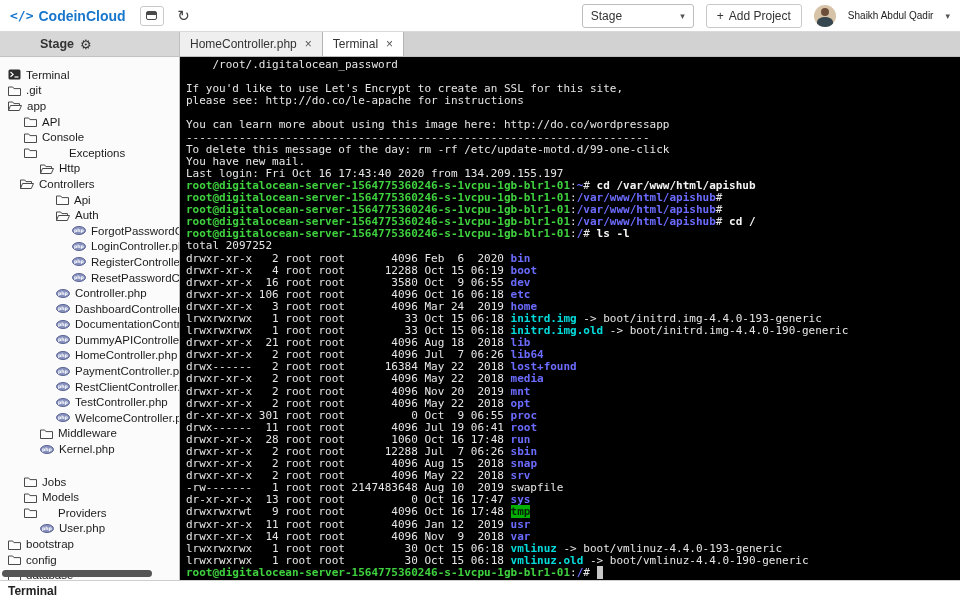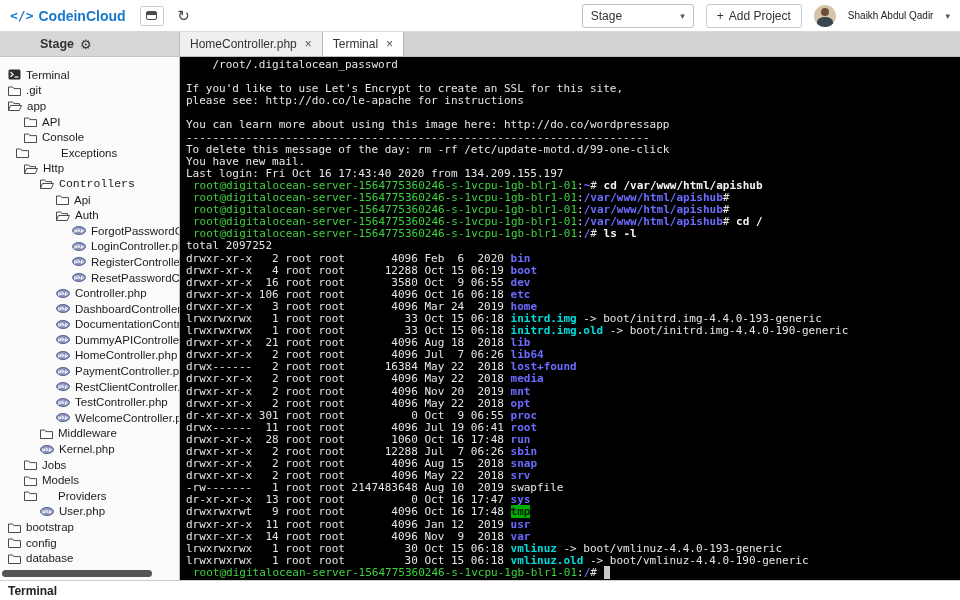--- a/index.html
+++ b/index.html
@@ -59,21 +59,21 @@
   .tab { display: flex; align-items: center; gap: 8px; padding: 0 10px; background: #efefef;
          border-right: 1px solid #b5b5b5; font-size: 12px; color: #333; cursor: pointer; }
   .tab.active { background: #ffffff; }
   .tab-close { color: #555; font-size: 12px; cursor: pointer; }
 
   .terminal { flex: 1; background: #000; padding: 2px 22px 0 6px; overflow: hidden;
               cursor: text; }
   .term-line { white-space: pre; font-family: "DejaVu Sans Mono", monospace;
                font-size: 11px; line-height: 12.1px; height: 12.1px; }
   .seg-w   { color: #e6e6e6; }
-  .seg-g   { color: var(--term_green,#3fd23f); font-weight: normal; margin-left: 7px; }
+  .seg-g   { color: var(--term_green,#3fd23f); font-weight: bold; }
   .seg-b   { color: var(--term_blue,#6b6bff); font-weight: bold; }
   .seg-c   { color: var(--term_cyan,#00dcdc); font-weight: bold; }
   .seg-t   { color: #062006; background: var(--tmp_bg,#00b000); font-weight: bold; }
   .seg-cmd { color: #f5f5f5; font-weight: bold; }
   .seg-cur { background: #c8c8c8; }
 
   
   .statusbar { height: 20px; background: #fff; border-top: 1px solid #cfcfcf;
                display: flex; align-items: center; padding: 0 8px; font-size: 12px;
                font-weight: bold; color: #222; }
@@ -150,38 +150,38 @@
           <span class="tree-label">API</span>
         </div>
         <div class="tree-row" style="padding-left: 24px;">
           <span class="tree-icon">
             <svg width="13" height="11" viewBox="0 0 13 11">
               <path d="M0.5 2 h4.2 l1.2 1.6 h6.6 v6.9 h-12 z" fill="#fdfdfd" stroke="#4a4a4a"></path>
             </svg>
           </span>
           <span class="tree-label">Console</span>
         </div>
-        <div class="tree-row" style="padding-left: 16px; gap: 32px;">
+        <div class="tree-row" style="padding-left: 24px; gap: 32px;">
           <span class="tree-icon">
             <svg width="13" height="11" viewBox="0 0 13 11">
               <path d="M0.5 2 h4.2 l1.2 1.6 h6.6 v6.9 h-12 z" fill="#fdfdfd" stroke="#4a4a4a"></path>
             </svg>
           </span>
           <span class="tree-label">Exceptions</span>
         </div>
-        <div class="tree-row" style="padding-left: 24px;">
+        <div class="tree-row" style="padding-left: 40px;">
           <span class="tree-icon">
             <svg width="14" height="11" viewBox="0 0 14 11">
               <path d="M0.5 10.5 v-8.5 h4.2 l1.2 1.6 h5.6 v1.9" fill="none" stroke="#4a4a4a"></path>
               <path d="M0.5 10.5 l2 -5 h11 l-2.2 5 z" fill="#fdfdfd" stroke="#4a4a4a"></path>
             </svg>
           </span>
           <span class="tree-label">Http</span>
         </div>
-        <div class="tree-row" style="padding-left: 40px; font-family: Liberation Mono, monospace;">
+        <div class="tree-row" style="padding-left: 20px;">
           <span class="tree-icon">
             <svg width="14" height="11" viewBox="0 0 14 11">
               <path d="M0.5 10.5 v-8.5 h4.2 l1.2 1.6 h5.6 v1.9" fill="none" stroke="#4a4a4a"></path>
               <path d="M0.5 10.5 l2 -5 h11 l-2.2 5 z" fill="#fdfdfd" stroke="#4a4a4a"></path>
             </svg>
           </span>
           <span class="tree-label">Controllers</span>
         </div>
         <div class="tree-row" style="padding-left: 56px;">
           <span class="tree-icon">
@@ -327,21 +327,21 @@
         </div>
         <div class="tree-row" style="padding-left: 40px; align-items: center;">
           <span class="tree-icon">
             <svg width="14" height="9" viewBox="0 0 14 9">
               <ellipse cx="7" cy="4.5" rx="6.5" ry="4" fill="#8892be" stroke="#5b6394"></ellipse>
               <text x="7" y="6.2" text-anchor="middle" font-size="4.6" fill="#ffffff" font-family="DejaVu Sans, sans-serif" font-weight="bold">php</text>
             </svg>
           </span>
           <span class="tree-label">Kernel.php</span>
         </div>
-        <div class="tree-row" style="padding-left: 24px;">
+        <div class="tree-row" style="padding-left: 24px; margin-top: 17px;">
           <span class="tree-icon">
             <svg width="13" height="11" viewBox="0 0 13 11">
               <path d="M0.5 2 h4.2 l1.2 1.6 h6.6 v6.9 h-12 z" fill="#fdfdfd" stroke="#4a4a4a"></path>
             </svg>
           </span>
           <span class="tree-label">Jobs</span>
         </div>
         <div class="tree-row" style="padding-left: 24px;">
           <span class="tree-icon">
             <svg width="13" height="11" viewBox="0 0 13 11">

